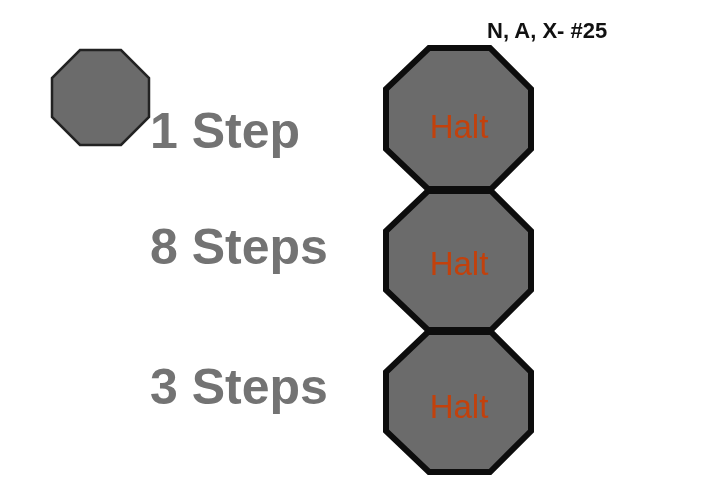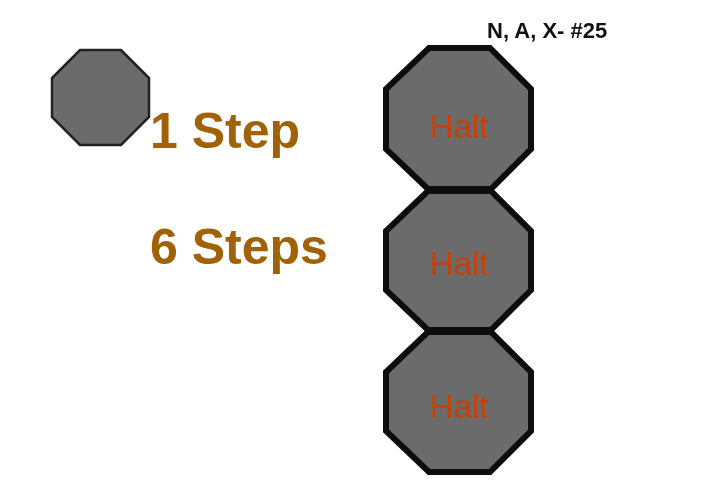--- a/index.html
+++ b/index.html
@@ -1,17 +1,17 @@
 <!DOCTYPE html>
 <html><head>
 <meta charset="utf-8">
 <style>
   html, body { margin: 0; padding: 0; background: #ffffff; }
   #stage { position: relative; width: 720px; height: 496px; background: #ffffff; overflow: hidden; font-family: "Liberation Sans", sans-serif; }
-  .label { position: absolute; font-family: "Liberation Sans", sans-serif; font-weight: bold; color: #a16207; font-size: 50px; line-height: 1; white-space: nowrap; letter-spacing: 0px; }
+  .label { position: absolute; font-family: "Liberation Sans", sans-serif; font-weight: bold; color: #737373; font-size: 50px; line-height: 1; white-space: nowrap; letter-spacing: 0px; }
   .code { position: absolute; left: 487px; top: 20px; font-family: "Liberation Sans", sans-serif; font-weight: bold; font-size: 22px; color: #111111; white-space: nowrap; line-height: 1; }
   .halt { position: absolute; font-family: "Liberation Sans", sans-serif; font-size: 33px; color: #c2410c; white-space: nowrap; line-height: 1; text-align: center; width: 150px; }
   svg { position: absolute; left: 0; top: 0; }
 </style>
 </head>
 <body>
 
 <div id="stage">
 
   <svg width="720" height="496" viewBox="0 0 720 496">
@@ -24,19 +24,20 @@
 
     <polygon points="429,331 490,331 531,372 531,431 490,472 429,472 386,431 386,372" fill="#6b6b6b" stroke="#0d0d0d" stroke-width="6"></polygon>
 
     <line x1="427" y1="190" x2="492" y2="190" stroke="#0d0d0d" stroke-width="8"></line>
     <line x1="427" y1="331" x2="492" y2="331" stroke="#0d0d0d" stroke-width="8"></line>
   </svg>
 
   <div class="code">N, A, X- #25</div>
 
   <div class="label" style="left:150px; top:106px;">1 Step</div>
-  <div class="label" style="left:150px; top:222px;">6 Steps</div>
+  <div class="label" style="left:150px; top:222px;">8 Steps</div>
+  <div class="label" style="left:150px; top:362px;">3 Steps</div>
 
   <div class="halt" style="left:384px; top:110px;">Halt</div>
   <div class="halt" style="left:384px; top:247px;">Halt</div>
   <div class="halt" style="left:384px; top:390px;">Halt</div>
 
 </div>
 
 </body></html>

